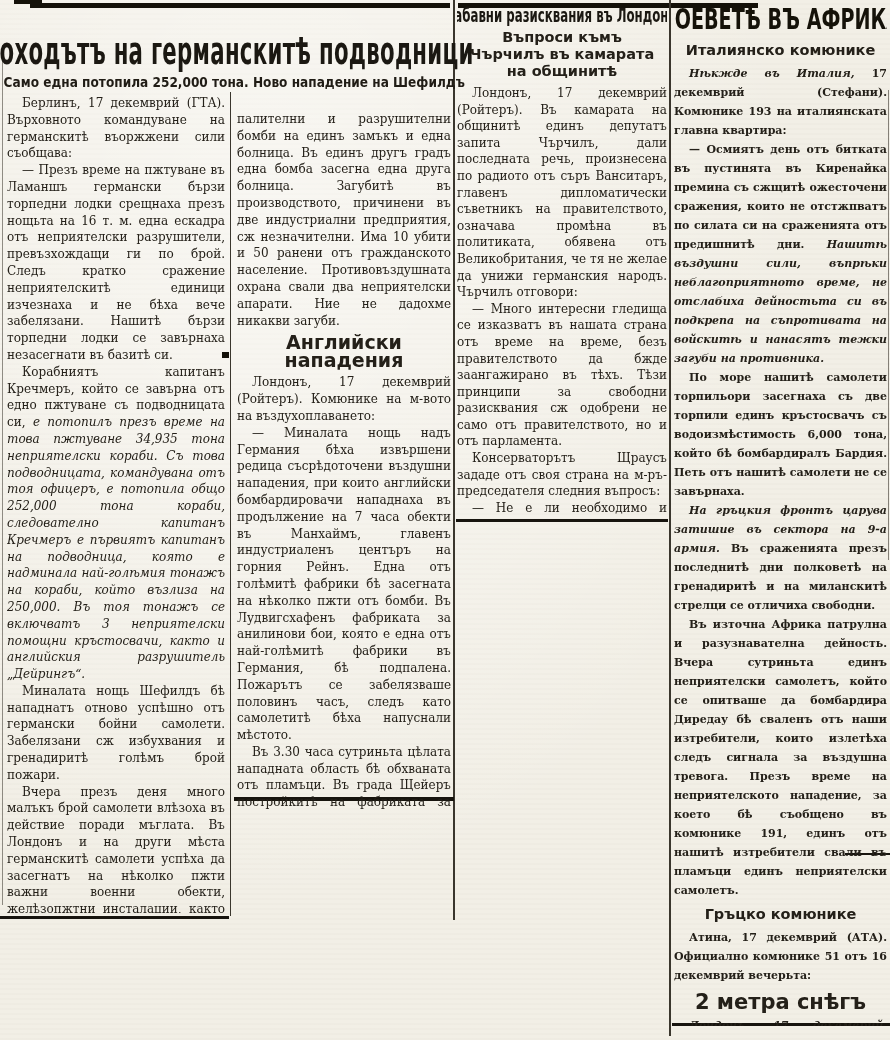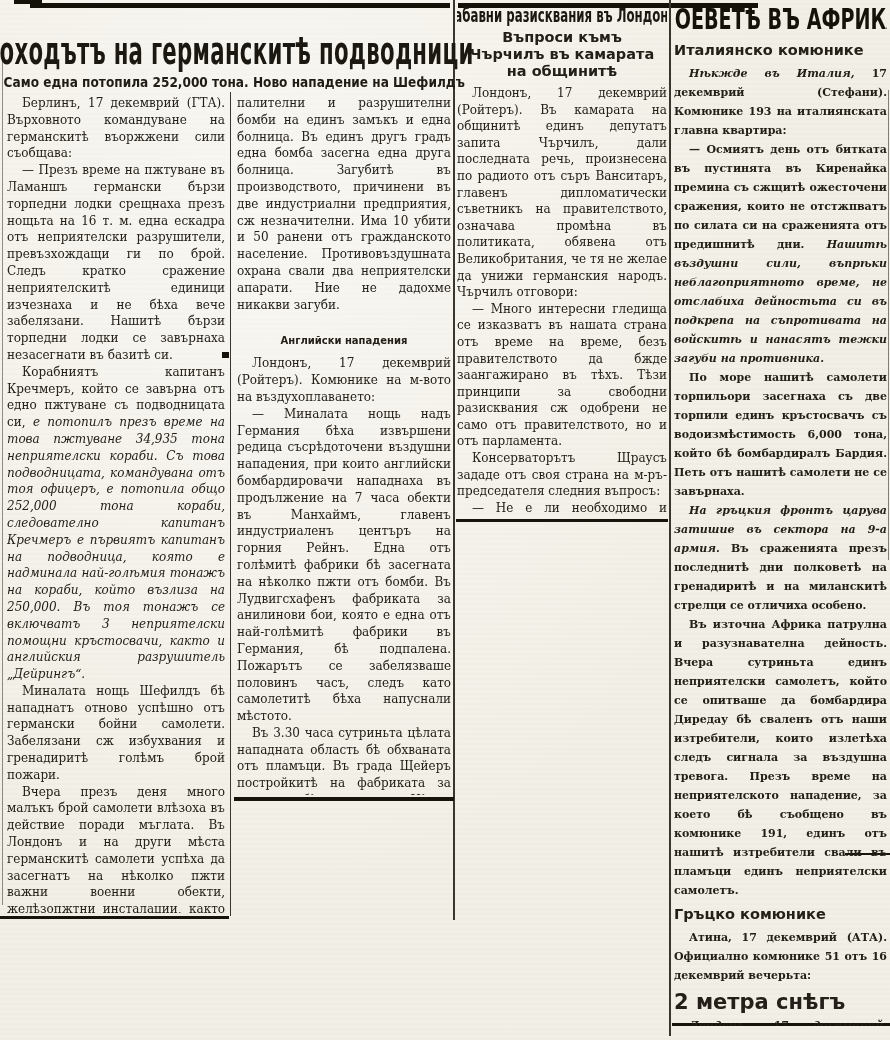--- a/index.html
+++ b/index.html
@@ -29,41 +29,41 @@
     font-family:"DejaVu Sans",sans-serif; font-weight:bold; font-size:38px; line-height:42px;
     --sx:.56; letter-spacing:.5px; color:#1b1812;
   }
   .main-subhead-row{ position:absolute; left:4px; top:74px; width:460px; height:18px; }
   .main-subhead{
     font-family:"DejaVu Sans",sans-serif; font-weight:bold; font-size:13.5px; line-height:16px;
     --sx:.9; color:#201c15;
   }
   .col-a{ position:absolute; left:7px;  top:95px; width:218px; height:818px; overflow:hidden;
           font-size:12px; line-height:16.8px; }
-  .col-b{ position:absolute; left:237px; top:95px; width:214px; height:700px; overflow:hidden;
+  .col-b{ position:absolute; left:237px; top:111px; width:214px; height:700px; overflow:hidden;
           font-size:12px; line-height:16.8px; }
   .inner-subhead{
-    font-family:"DejaVu Sans",sans-serif; font-weight:bold; font-size:10px; line-height:18px;
-    text-align:center; margin:19px 0 5px; text-indent:0;
+    font-family:"DejaVu Sans",sans-serif; font-weight:bold; font-size:19px; line-height:18px;
+    text-align:center; margin:4px 0 5px; text-indent:0;
   }
 
   
   .mid-col{ position:absolute; left:457px; top:4px; width:210px; height:512px; overflow:hidden; }
   .mid-headline{ font-family:"DejaVu Sans",sans-serif; font-weight:bold; font-size:19px;
                  line-height:22px; --sx:.62; color:#1b1812; }
   .mid-subhead{ font-family:"DejaVu Sans",sans-serif; font-weight:bold; font-size:14.5px;
                 line-height:17px; text-align:center; margin:3px 12px 5px; }
   .mid-body{ font-size:12px; line-height:16.6px; }
 
   
   .right-col{ position:absolute; left:674px; top:2px; width:213px; height:1024px; overflow:hidden; }
   .right-headline{ font-family:"DejaVu Sans",sans-serif; font-weight:bold; font-size:29px;
                    line-height:34px; --sx:.66; color:#151209; }
   .right-subhead{ font-family:"DejaVu Sans",sans-serif; font-weight:bold; font-size:14.5px;
-                  line-height:17px; margin:6px 0 5px; }
+                  line-height:17px; text-align:center; margin:6px 0 5px; }
   .right-subhead.big{ font-size:21px; margin-top:9px; }
   .right-body{ font-size:11px; line-height:19px; font-weight:bold; }
   .right-body .it{ font-weight:bold; }
 
   
   .rule{ position:absolute; background:#17140e; }
   .v-rule{ width:1px; background:#3a362d; }
   .artifact{ position:absolute; background:#141109; }
 </style>
 </head>
@@ -129,21 +129,21 @@
   <div class="right-col">
     <div class="condense-wrap">
       <div class="condense right-headline">БОЕВЕТѢ ВЪ АФРИКА</div>
     </div>
 
     <div class="right-subhead">Италиянско комюнике</div>
     <div class="right-body body-text">
         <p class="para"><span class="it">Нѣкжде въ Италия, </span><span>17 декемврий (Стефани). Комюнике 193 на италиянската главна квартира:</span></p>
         <p class="para"><span>— Осмиятъ день отъ битката въ пустинята въ Киренайка премина съ сжщитѣ ожесточени сражения, които не отстжпватъ по силата си на сраженията отъ предишнитѣ дни. </span><span class="it">Нашитѣ въздушни сили, въпрѣки неблагоприятното време, не отслабиха дейностьта си въ подкрепа на съпротивата на войскитѣ и нанасятъ тежки загуби на противника.</span></p>
         <p class="para"><span>По море нашитѣ самолети торпильори засегнаха съ две торпили единъ кръстосвачъ съ водоизмѣстимость 6,000 тона, който бѣ бомбардиралъ Бардия. Петь отъ нашитѣ самолети не се завърнаха.</span></p>
-        <p class="para"><span class="it">На гръцкия фронтъ царува затишие въ сектора на 9-а армия.</span><span> Въ сраженията презъ последнитѣ дни полковетѣ на гренадиритѣ и на миланскитѣ стрелци се отличиха особено.</span></p>
+        <p class="para"><span class="it">На гръцкия фронтъ царува затишие въ сектора на 9-а армия.</span><span> Въ сраженията презъ последнитѣ дни полковетѣ на гренадиритѣ и на миланскитѣ стрелци се отличиха свободни.</span></p>
         <p class="para"><span>Въ източна Африка патрулна и разузнавателна дейность. Вчера сутриньта единъ неприятелски самолетъ, който се опитваше да бомбардира Диредау бѣ сваленъ отъ наши изтребители, които излетѣха следъ сигнала за въздушна тревога. Презъ време на неприятелското нападение, за което бѣ съобщено въ комюнике 191, единъ отъ нашитѣ изтребители свали въ пламъци единъ неприятелски самолетъ.</span></p>
       </div>
 
     <div class="right-subhead">Гръцко комюнике</div>
     <div class="right-body body-text">
         <p class="para"><span>Атина, 17 декемврий (АТА). Официално комюнике 51 отъ 16 декемврий вечерьта:</span></p>
       </div>
 
     <div class="right-subhead big">2 метра снѣгъ</div>
     <div class="right-body body-text">

